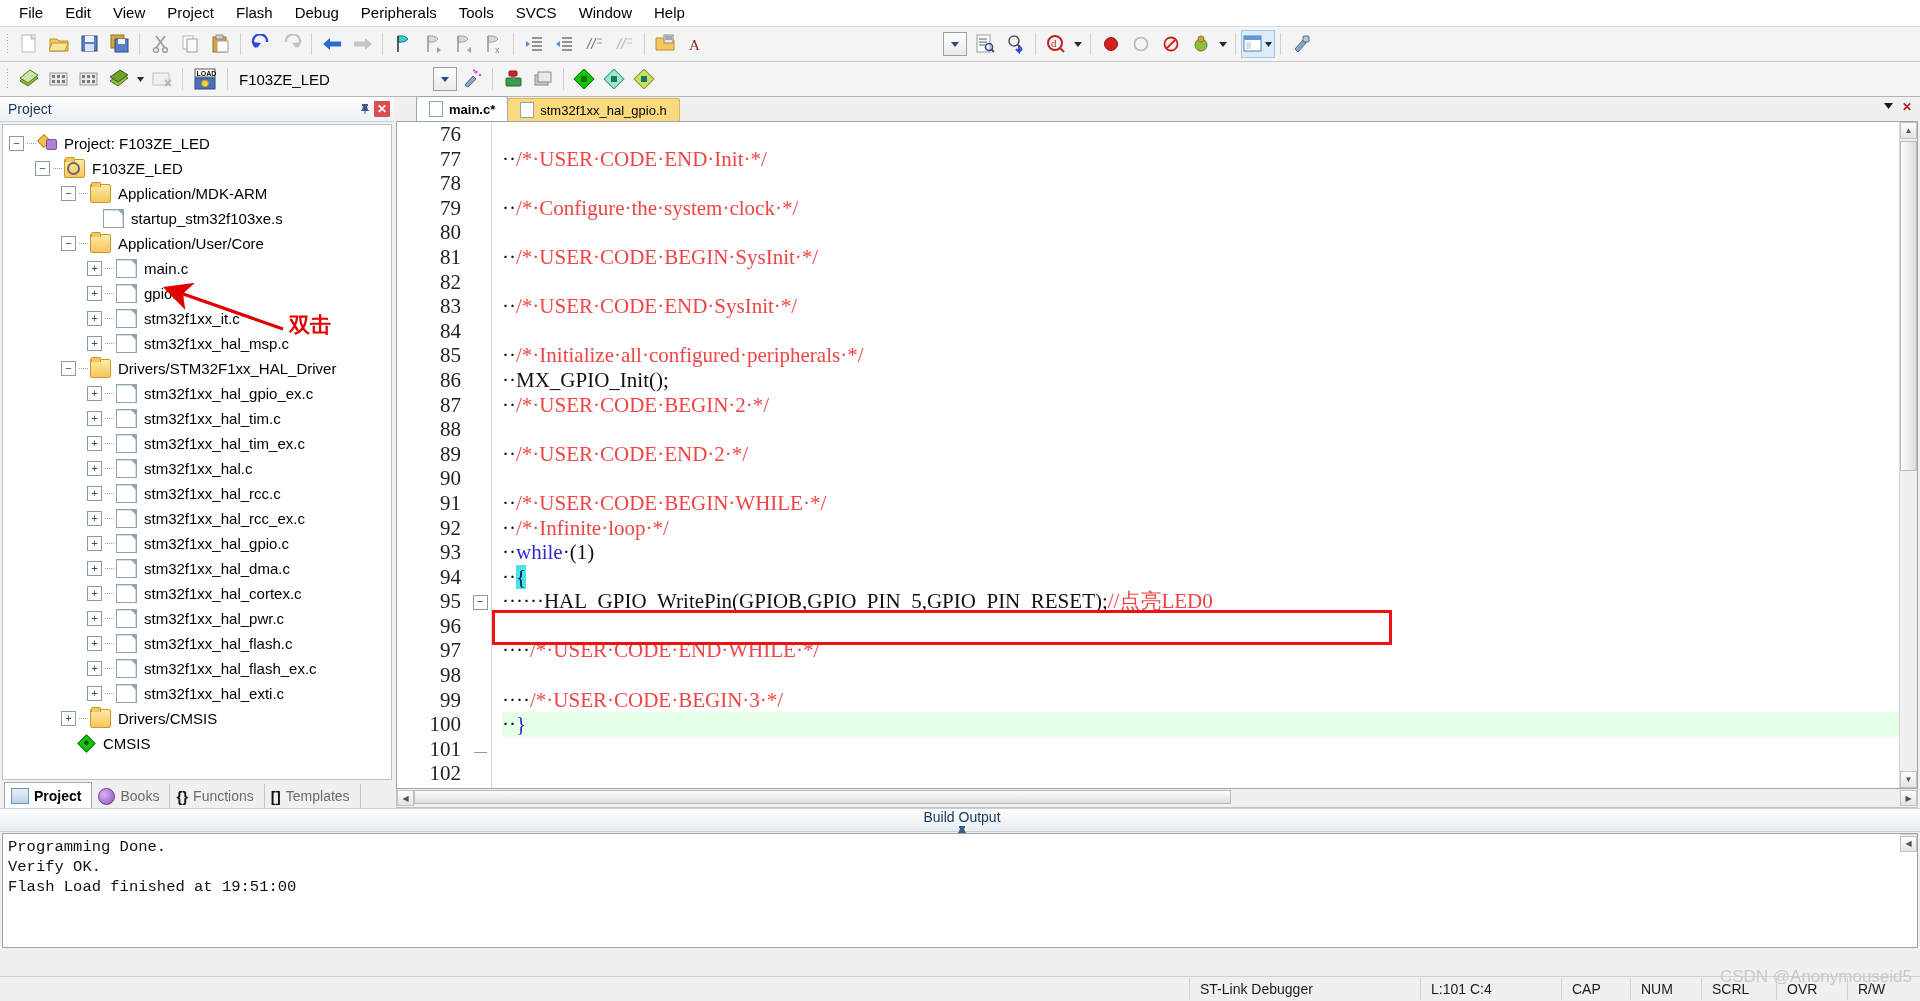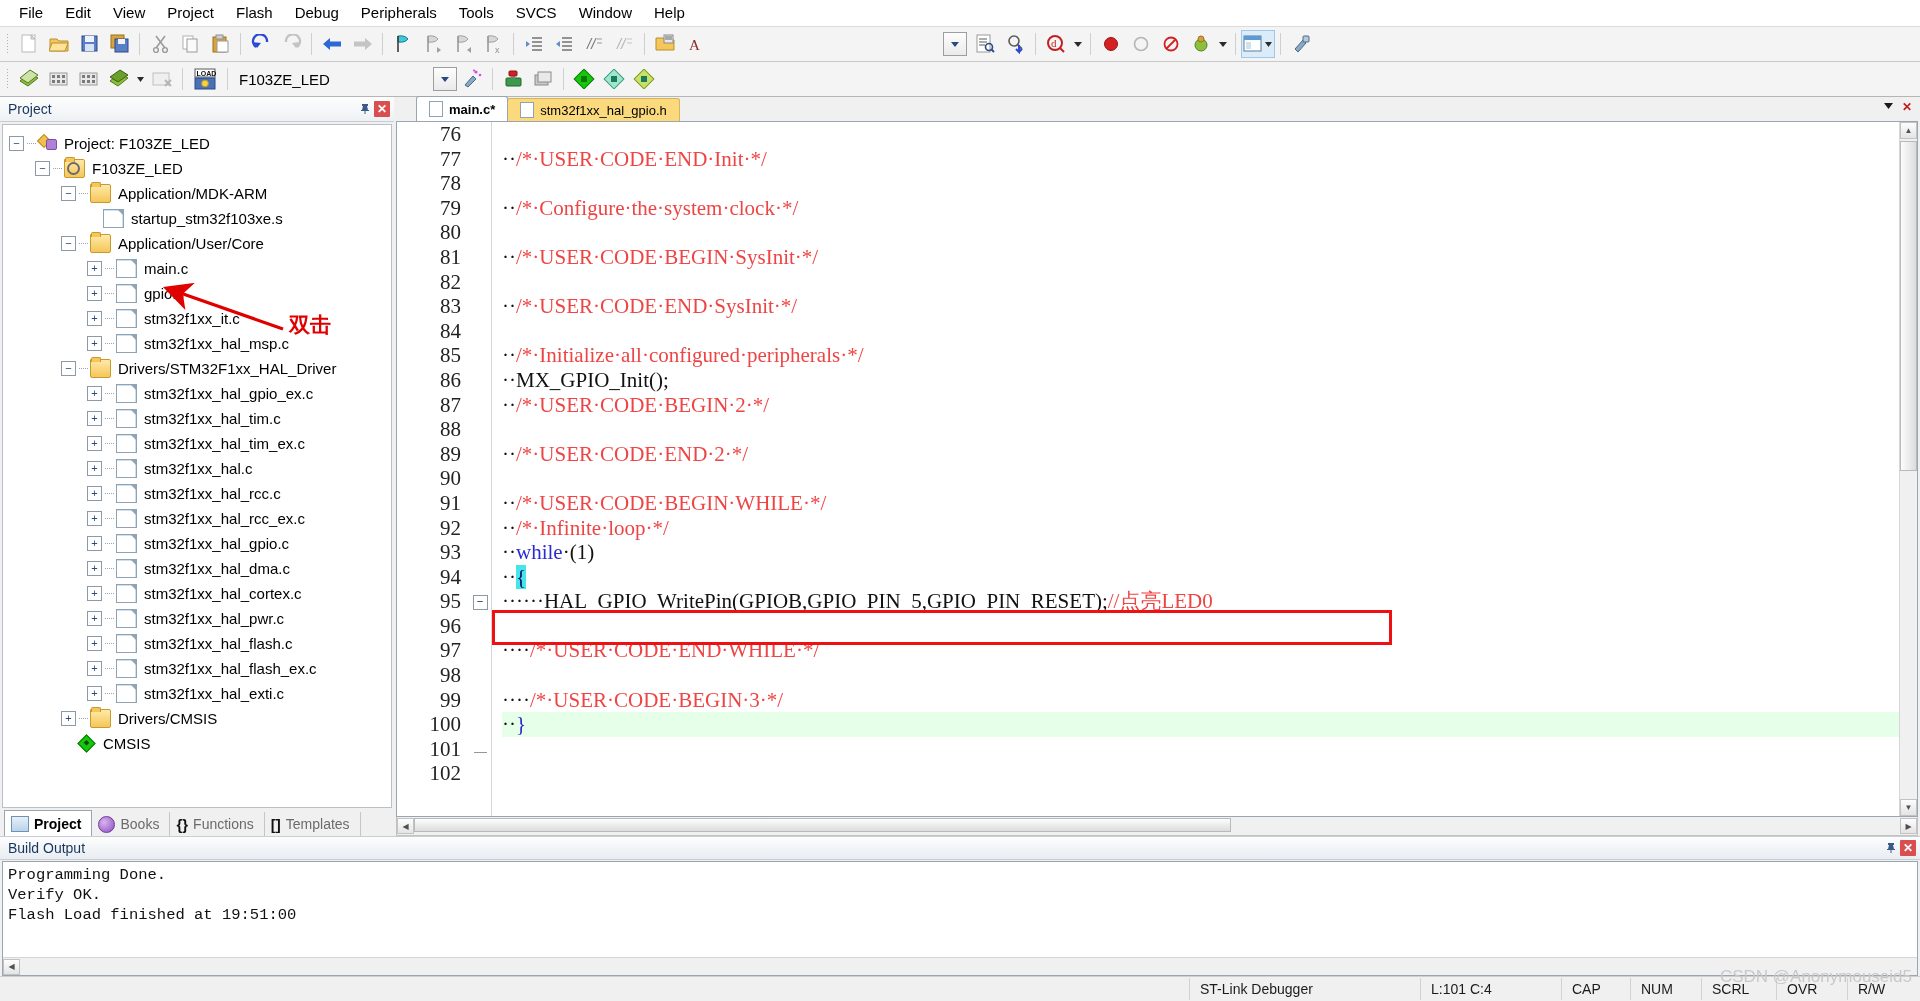--- a/index.html
+++ b/index.html
@@ -107,28 +107,28 @@
   .vsthumb{height:330px;margin-top:2px;background:linear-gradient(90deg,#fdfdfd,#dcdcdc);border:1px solid #b9b9b9;box-sizing:border-box;}
   .vstrack{flex:1;}
   .hscroll{height:18px;display:flex;align-items:center;background:#f0f0f0;border:1px solid #c2c2c2;border-top:none;margin:0 2px;flex:0 0 auto;}
   .hsbtn{width:17px;height:16px;background:linear-gradient(#fdfdfd,#e4e4e4);border:1px solid #c2c2c2;box-sizing:border-box;
          display:flex;align-items:center;justify-content:center;font-size:8px;color:#505050;}
   .hsthumb{height:14px;background:linear-gradient(#fdfdfd,#dcdcdc);border:1px solid #b9b9b9;box-sizing:border-box;}
 
   
   .buildpane{height:140px;flex:0 0 auto;display:flex;flex-direction:column;background:#f0f0f0;}
   .bohdr{height:22px;background:linear-gradient(#fdfdfd,#e8edf2);border-top:1px solid #c6cdd4;border-bottom:1px solid #c6cdd4;
-         display:flex;align-items:center;padding:0 4px 0 8px;font-size:14px;color:#17375e;}
+         display:flex;align-items:center;padding:0 4px 0 8px;font-size:14px;color:#17375e;flex-direction:column;}
   .bohdr .ttl{flex:1;}
-  .bobody{flex:1;background:#fff;border:1px solid #9aa5af;margin:1px 2px 0 2px;overflow:hidden;display:flex;flex-direction:column;}
+  .bobody{flex:1;background:#fff;border:1px solid #9aa5af;margin:1px 2px 0 2px;overflow:hidden;display:flex;flex-direction:row;}
   .botext{flex:1;padding:3px 0 0 5px;font-family:"Liberation Mono",monospace;font-size:15.5px;line-height:20px;color:#111;}
   .bohs{height:17px;background:#f0f0f0;border-top:1px solid #d6d6d6;display:flex;align-items:center;}
 
   
-  .statusbar{height:24px;flex:0 0 auto;background:#f0f0f0;border-top:1px solid #cfcfcf;display:flex;align-items:center;font-size:14px;color:#1b1b1b;}
+  .statusbar{height:24px;flex:0 0 auto;background:#f0f0f0;border-top:1px solid #cfcfcf;display:flex;align-items:center;font-size:14px;color:#1b1b1b;margin-top:28px;}
   .scell{height:22px;display:flex;align-items:center;padding:0 10px;border-right:1px solid #d2d2d2;}
   .watermark{position:absolute;right:8px;bottom:14px;color:#c9c9c9;font-size:17px;font-family:"Liberation Sans",sans-serif;}
 </style>
 </head>
 <body>
 
 <div id="app">
 
   <div class="menubar" id="menubar">
       <div class="mi">File</div>

